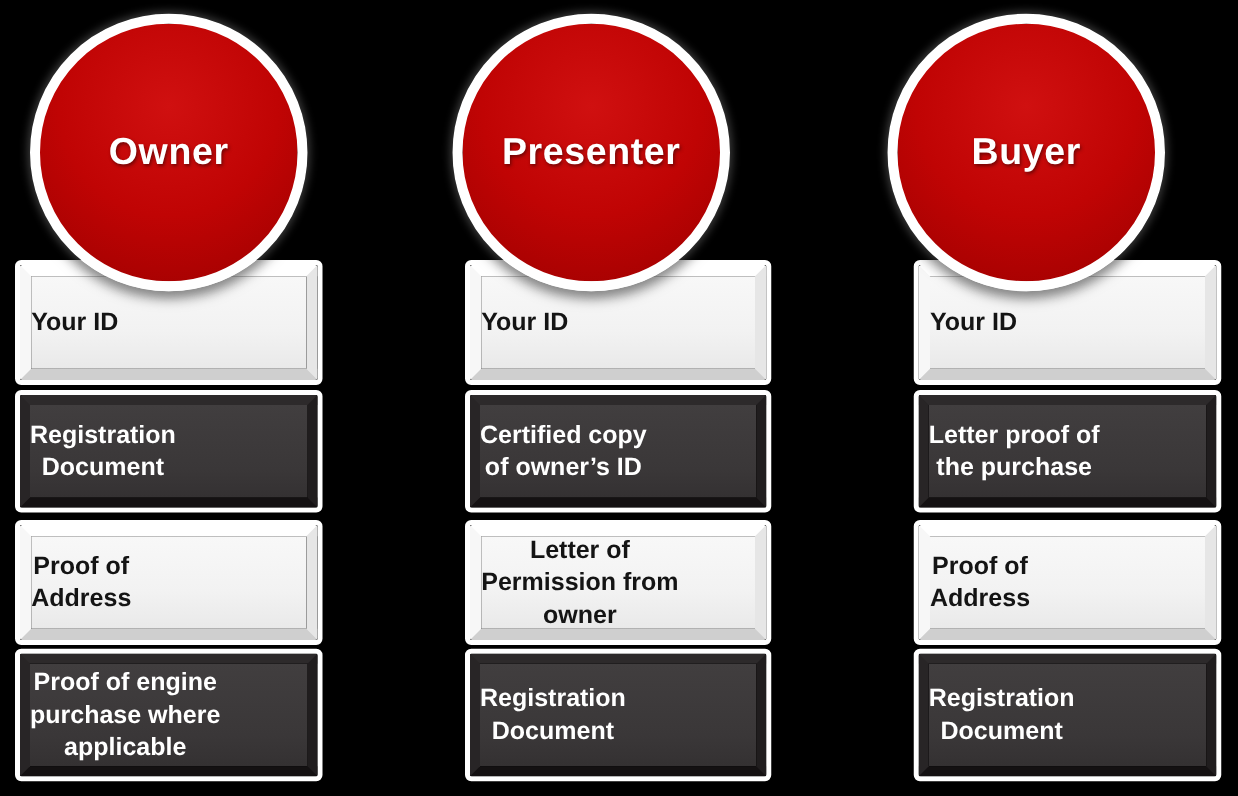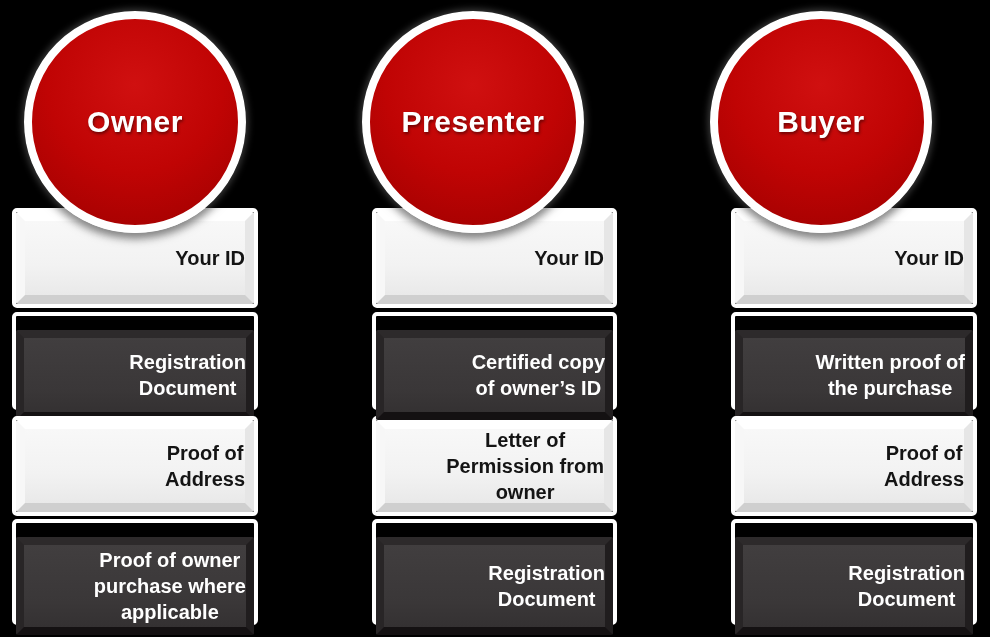--- a/index.html
+++ b/index.html
@@ -48,37 +48,36 @@
     z-index: 1;
     border: 4px solid #ffffff;
     border-radius: 5px;
     box-sizing: border-box;
   }
   .box-inner {
     width: 100%;
     height: 100%;
     display: flex;
     align-items: center;
-    justify-content: flex-end;
+    justify-content: flex-start;
     text-align: center;
     box-sizing: border-box;
     border-radius: 2px;
   }
   .box.light .box-inner {
     border: 9px solid;
     border-color: #ffffff #e6e6e6 #cfcfcf #f7f7f7;
     background: linear-gradient(180deg, #f8f8f8 0%, #f2f2f2 60%, #e9e9e9 100%);
     color: #141414;
   }
   .box.dark .box-inner {
     border: 8px solid;
     border-color: #2d2a2b #201d1e #141112 #282526;
     background: linear-gradient(180deg, #413e3f 0%, #3a3738 70%, #343132 100%);
     color: #ffffff;
-    margin-top: 14px;
   }
   .box-label {
     font-weight: bold;
     font-size: 20px;
     line-height: 1.3;
     white-space: pre-line;
   }
 
   
   .box.col1 { left: 12px;  width: 246px; }
@@ -111,21 +110,21 @@
     </div>
   </div>
   <div class="box light col1 row3">
     <div class="box-inner">
       <span class="box-label">Proof of
 Address</span>
     </div>
   </div>
   <div class="box dark col1 row4">
     <div class="box-inner">
-      <span class="box-label">Proof of owner
+      <span class="box-label">Proof of engine
 purchase where
 applicable</span>
     </div>
   </div>
 
   <div class="circle c2">
     <span class="circle-title">Presenter</span>
   </div>
   <div class="box light col2 row1">
     <div class="box-inner">
@@ -155,21 +154,21 @@
   <div class="circle c3">
     <span class="circle-title">Buyer</span>
   </div>
   <div class="box light col3 row1">
     <div class="box-inner">
       <span class="box-label">Your ID</span>
     </div>
   </div>
   <div class="box dark col3 row2">
     <div class="box-inner">
-      <span class="box-label">Written proof of
+      <span class="box-label">Letter proof of
 the purchase</span>
     </div>
   </div>
   <div class="box light col3 row3">
     <div class="box-inner">
       <span class="box-label">Proof of
 Address</span>
     </div>
   </div>
   <div class="box dark col3 row4">

